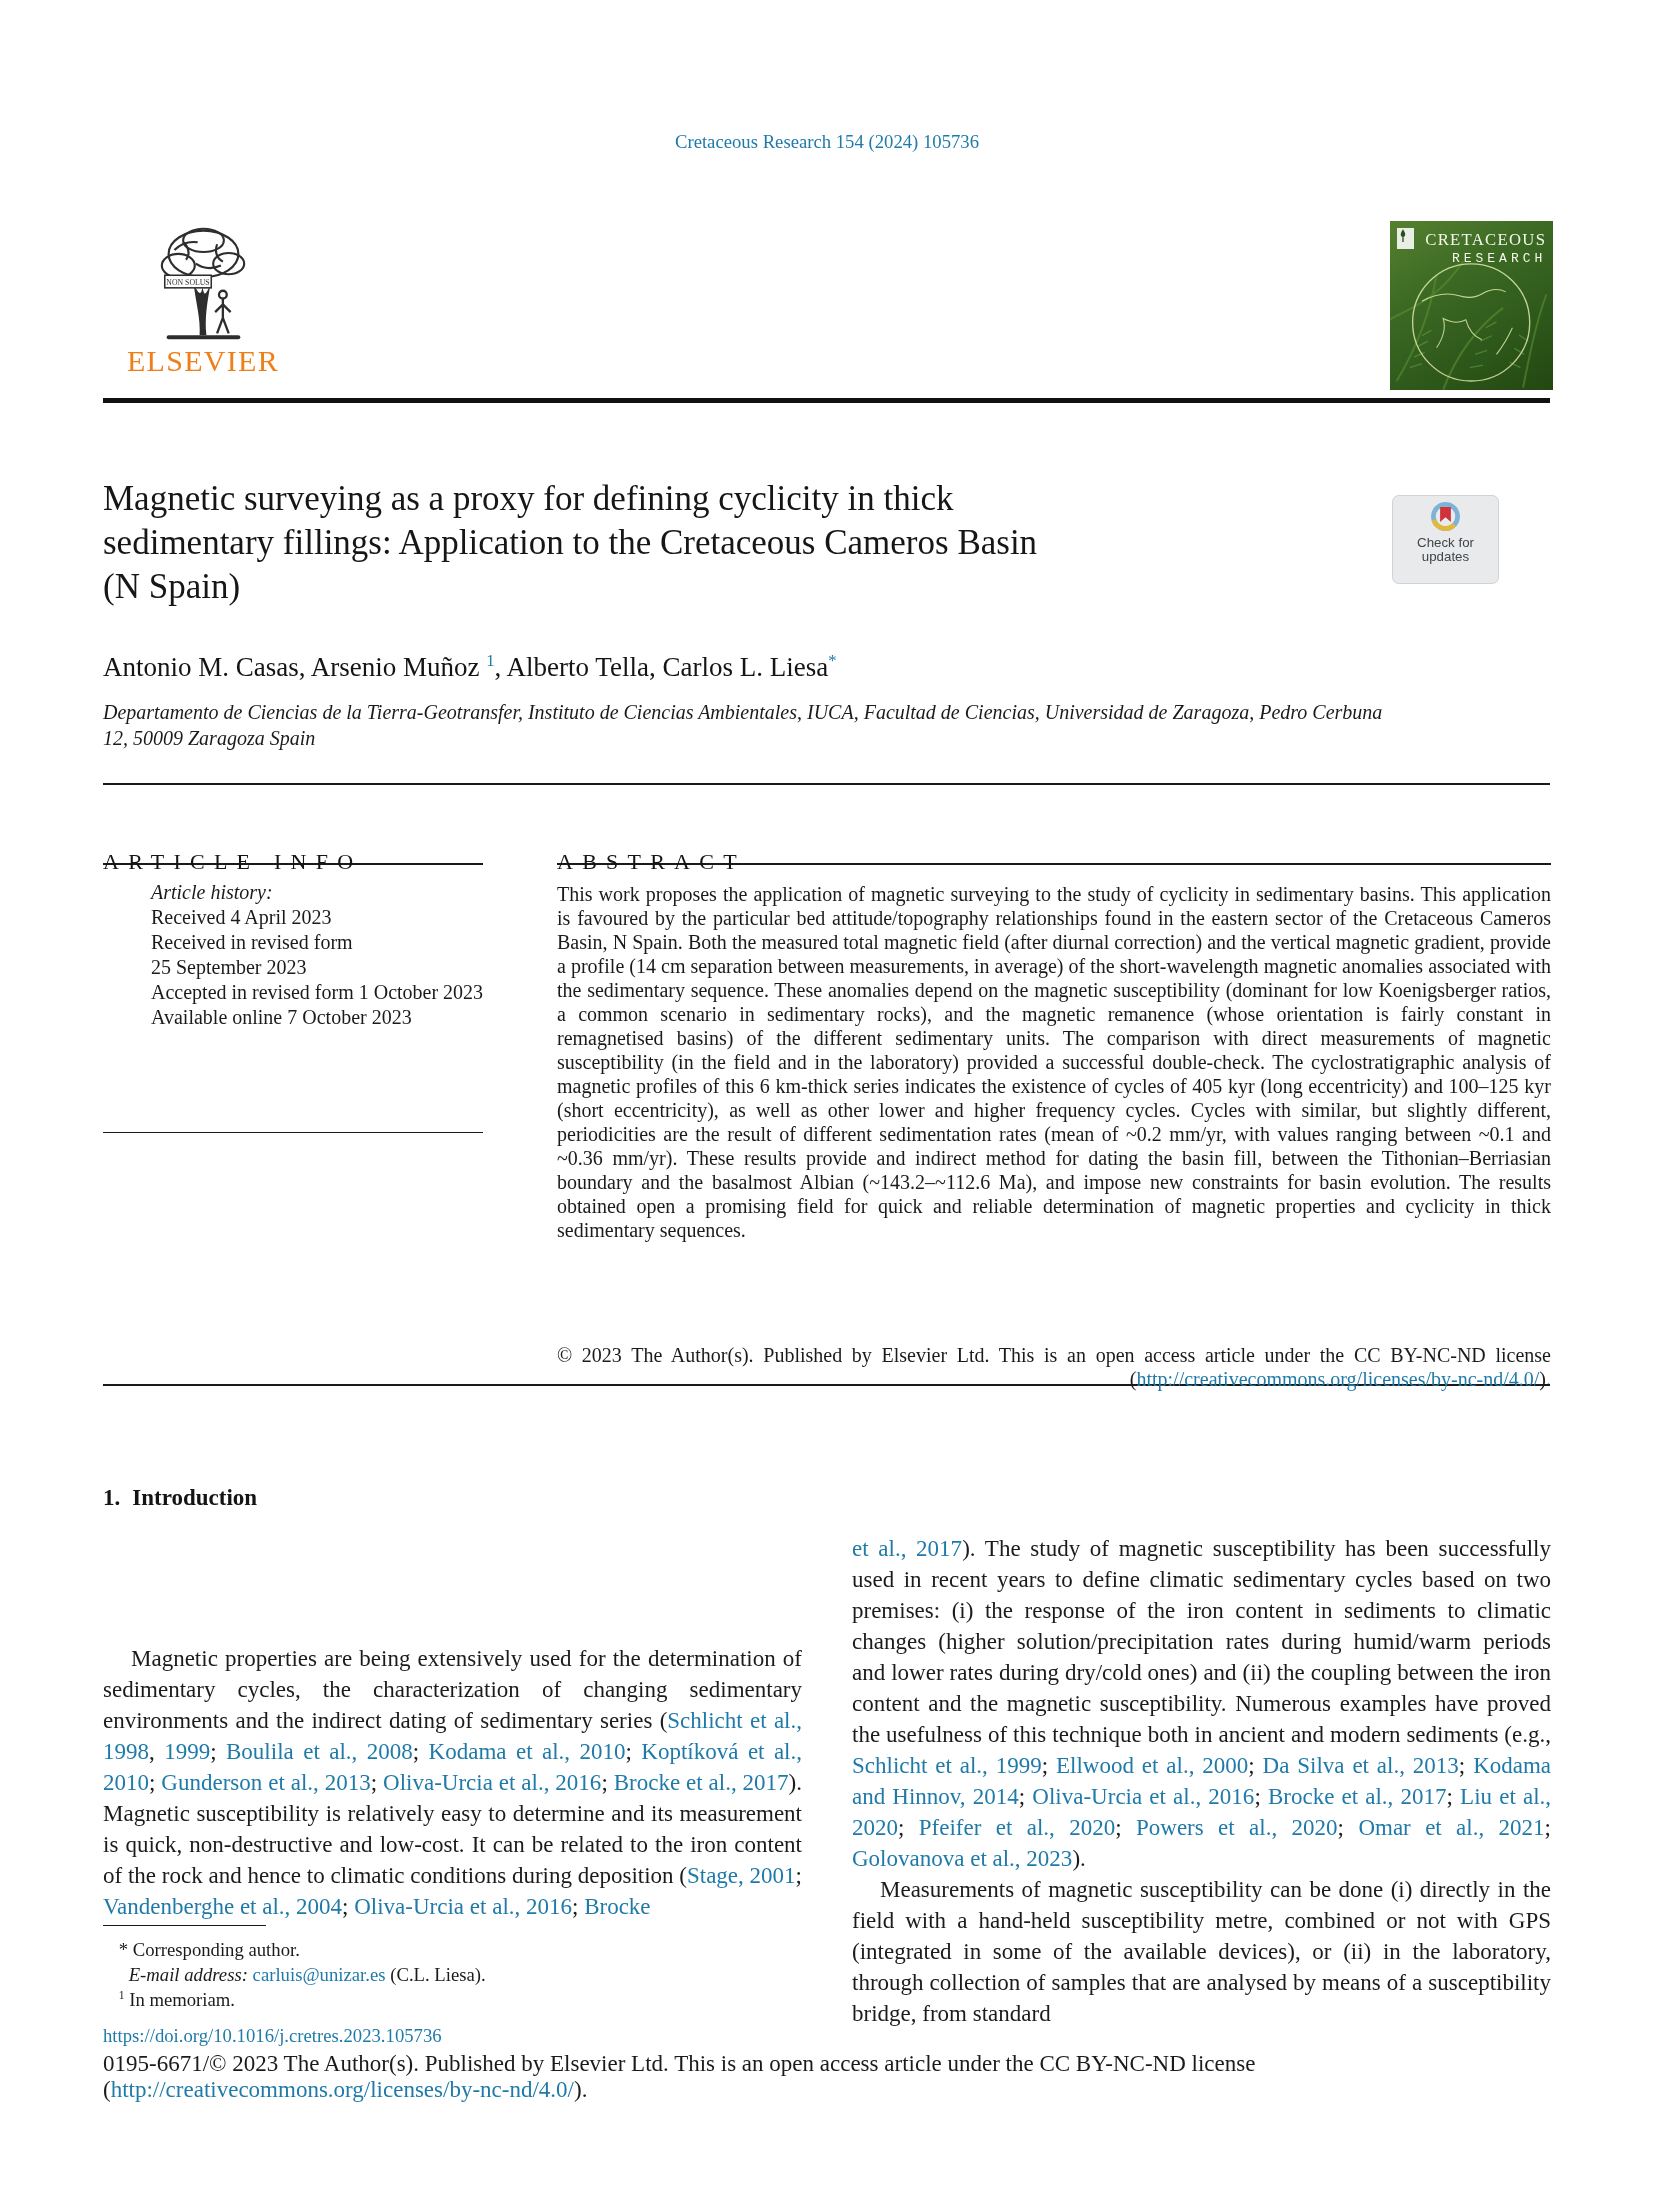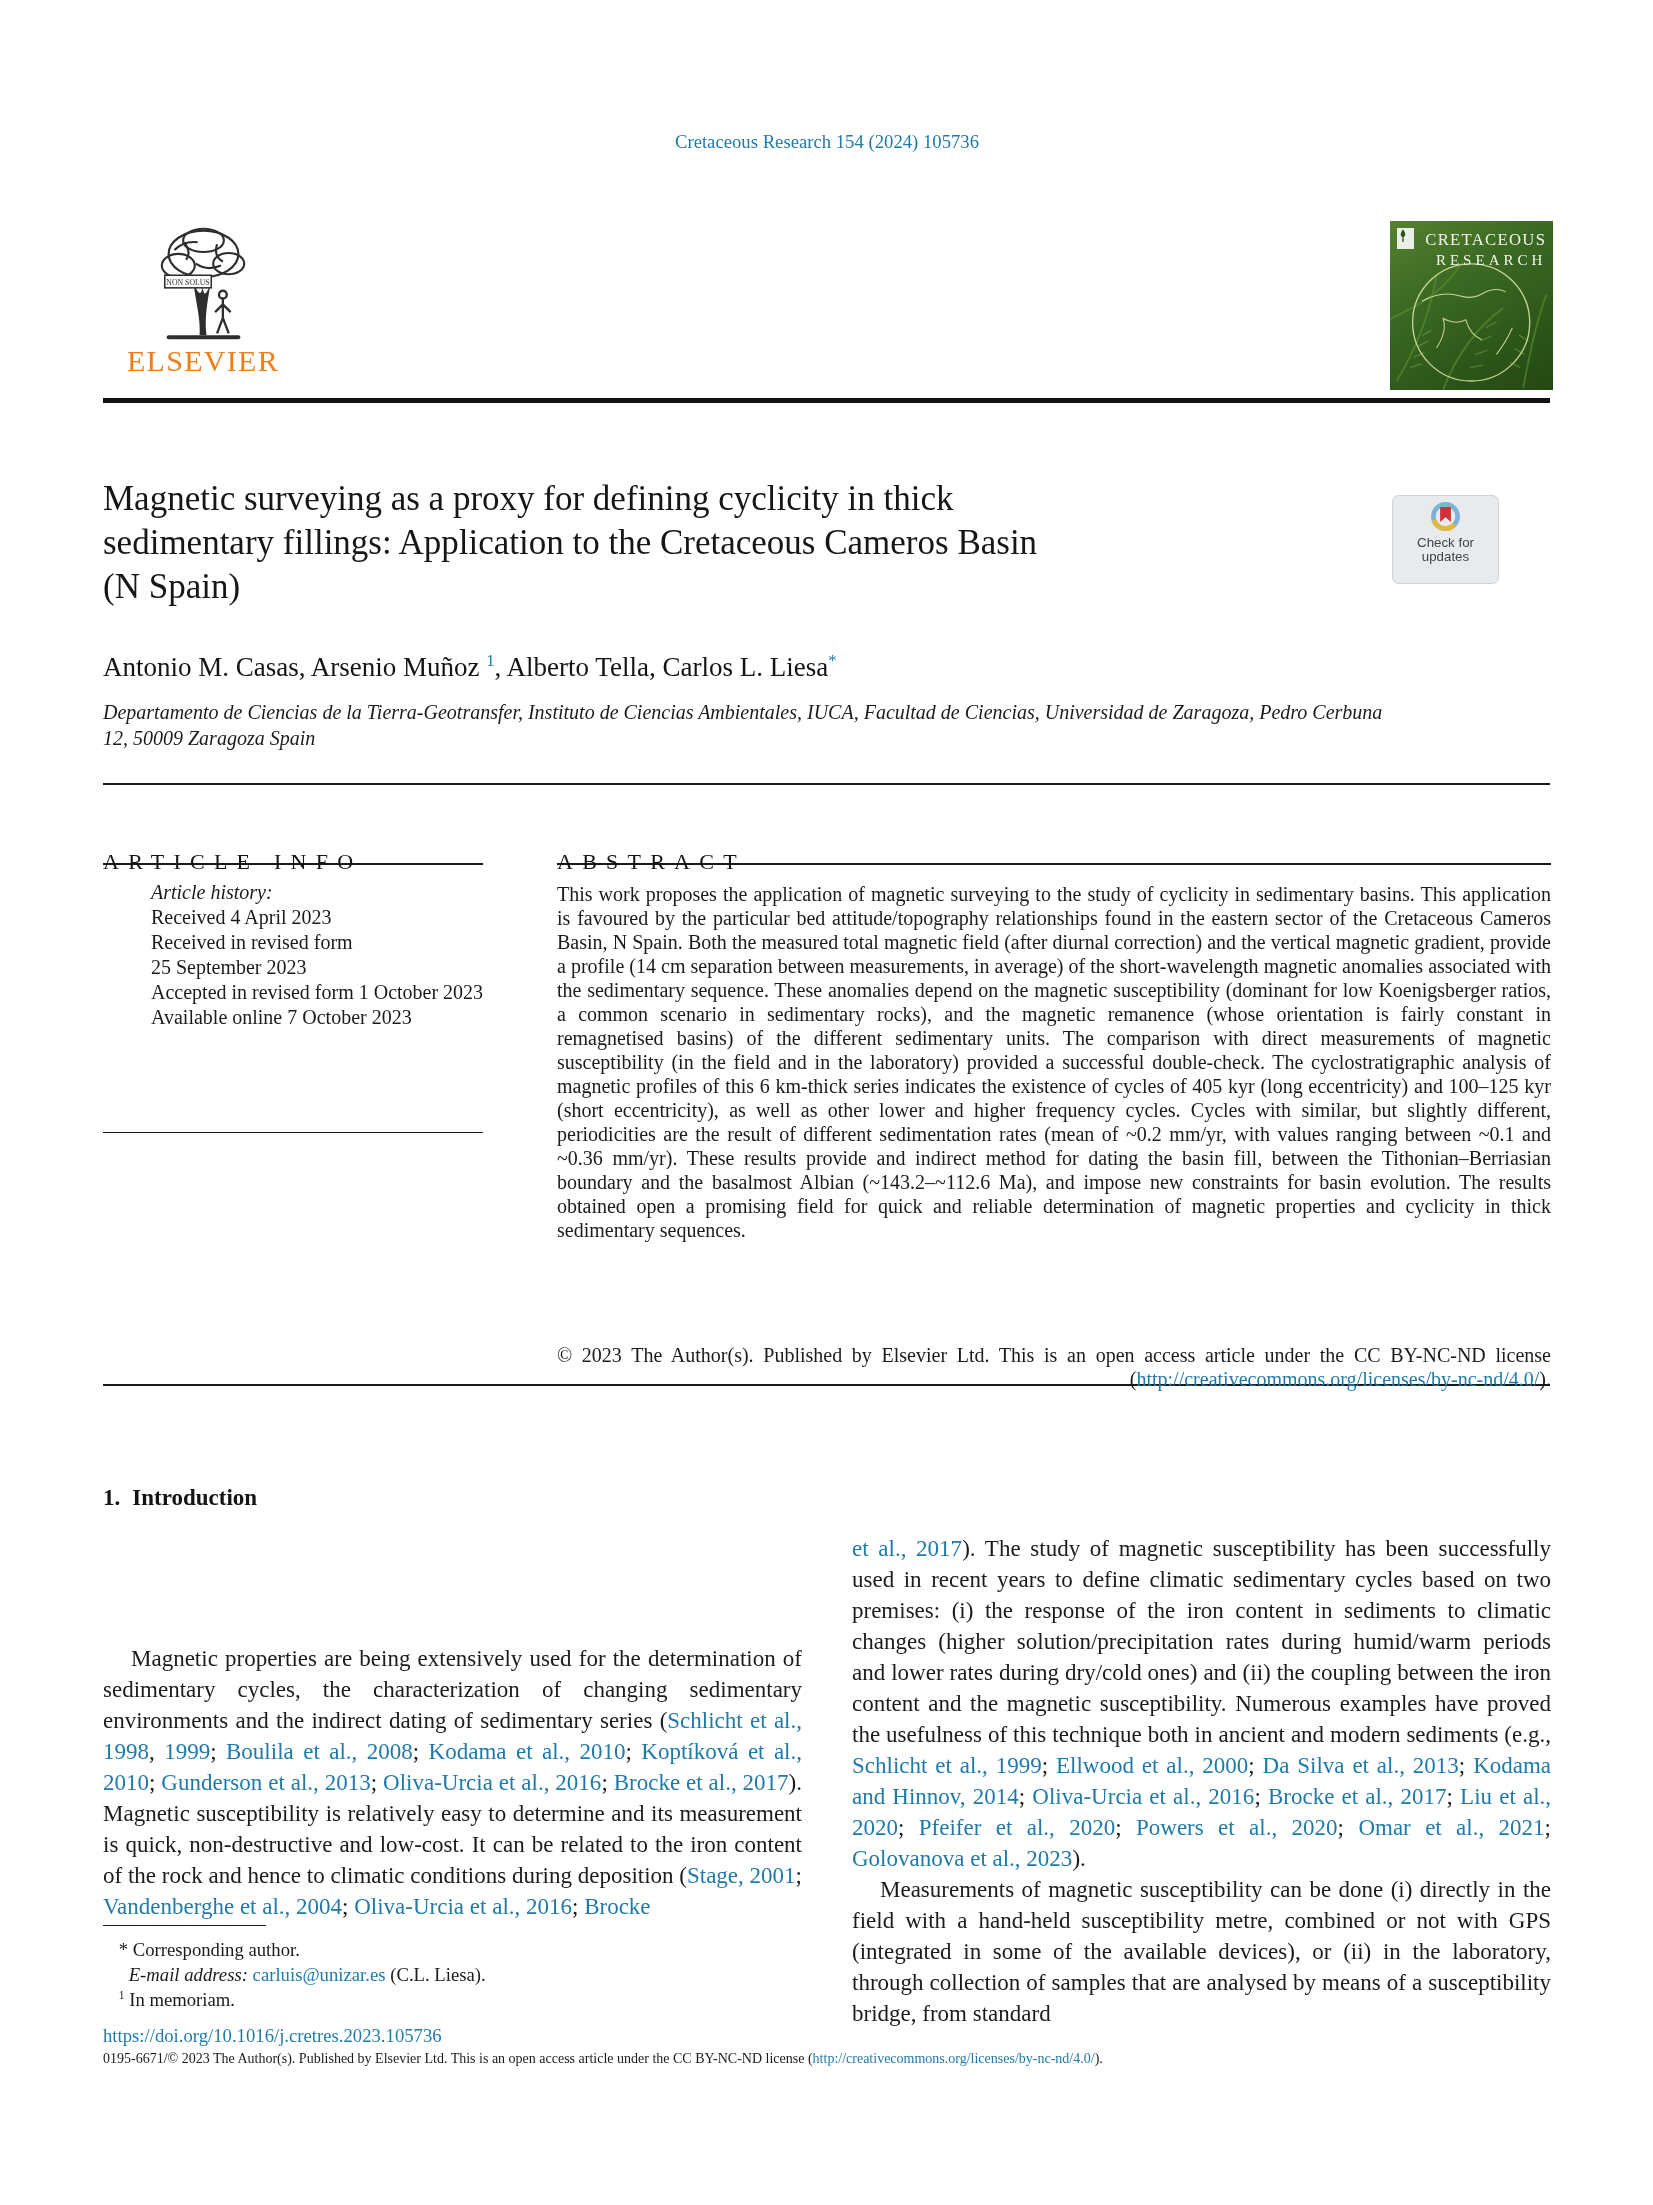--- a/index.html
+++ b/index.html
@@ -30,21 +30,21 @@
   .journal-title{font-size:37px;color:#141414;}
   .homepage-line{font-family:"Liberation Sans","DejaVu Sans",sans-serif;font-size:20px;letter-spacing:2px;color:#222;}
   .teal{color:var(--link);}
 
   .cover{position:absolute;left:1390px;top:221px;width:163px;height:169px;
     background:linear-gradient(150deg,#55812f 0%,#3c6a24 35%,#2c5519 75%,#234712 100%);
     overflow:hidden;}
   .cover svg{position:absolute;left:0;top:0;}
   .cover-title{position:absolute;top:9.3px;right:6.7px;text-align:right;color:#f4f7ea;line-height:1.25;}
   .cover-title .l1{font-size:16.7px;letter-spacing:1.3px;}
-  .cover-title .l2{font-size:15px;letter-spacing:4px;}
+  .cover-title .l2{font-size:13px;letter-spacing:4px;font-family:Liberation Mono, monospace;}
   .cover-logo{position:absolute;left:6.7px;top:6.7px;width:17.3px;height:21.3px;background:rgba(255,255,255,0.88);
     display:flex;align-items:center;justify-content:center;}
 
   .black-bar{position:absolute;left:103px;top:398px;width:1447px;height:5.3px;background:#111;}
 
   
   .title{position:absolute;left:103px;top:477px;width:1267px;font-size:35px;line-height:44px;color:#161616;}
   .badge{position:absolute;left:1392px;top:495px;width:107px;height:89px;background:#e9eaec;
     border:0.7px solid #cfd3d7;border-radius:6.7px;text-align:center;padding-top:5.3px;}
   .badge-text{font-family:"Liberation Sans","DejaVu Sans",sans-serif;font-size:13.3px;line-height:14.7px;color:#3f454b;margin-top:1.3px;}
@@ -70,21 +70,21 @@
   .bodycol{position:absolute;width:699px;font-size:23px;line-height:31px;text-align:justify;margin-top:48px;}
   .col1{left:103px;top:1595px;}
   .col2{left:852px;top:1485px;}
   .indent{text-indent:28px;}
 
   
   .fn-rule{left:103px;top:1925px;width:163px;height:1.3px;}
   .footnotes{position:absolute;left:103px;top:1937px;width:699px;font-size:18.7px;line-height:25px;}
   .fn-line{padding-left:25px;text-indent:-9.3px;}
   .doi{position:absolute;left:103px;top:2025px;font-size:18.7px;color:var(--link);}
-  .issn-line{position:absolute;left:103px;top:2051px;width:1460px;font-size:14px;}
+  .issn-line{position:absolute;left:103px;top:2051px;width:1460px;font-size:23px;}
 
   .seg-link{color:var(--link);}
   .seg-suplink{color:var(--link);font-size:0.62em;vertical-align:super;line-height:0;}
   .seg-sup{font-size:0.62em;vertical-align:super;line-height:0;}
   .seg-italic{font-style:italic;}
 </style>
 </head>
 <body>
 
 <div class="page">

